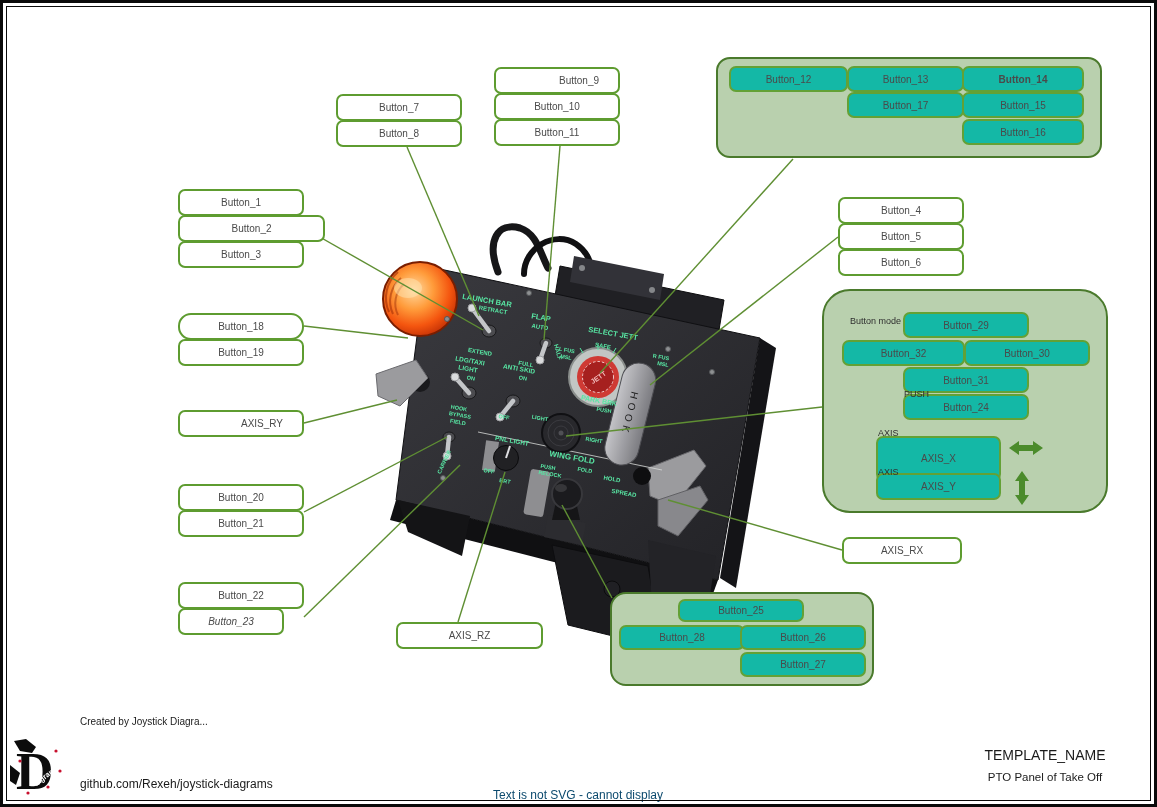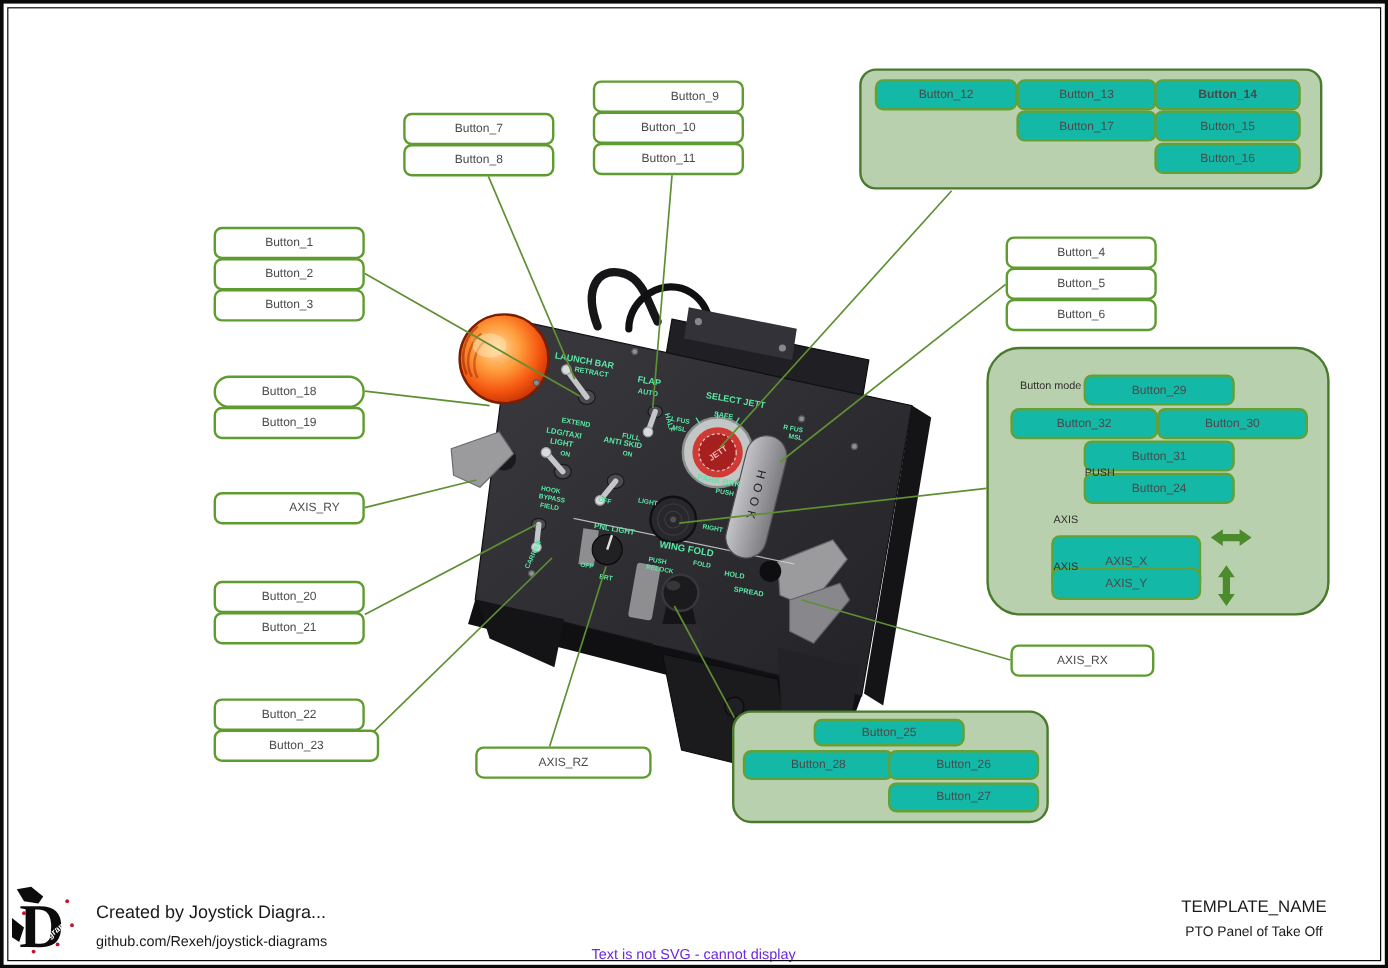--- a/index.html
+++ b/index.html
@@ -197,29 +197,29 @@
   <line class="wire" x1="304" y1="423" x2="397" y2="400"></line>
 </svg>
 
 <div class="layer">
 
   <div class="grp" style="left:716px;top:57px;width:386px;height:101px;border-radius:14px;"></div>
   <div class="grp" style="left:822px;top:289px;width:286px;height:224px;border-radius:28px;"></div>
   <div class="grp" style="left:610px;top:592px;width:264px;height:94px;border-radius:16px;"></div>
 
   <div class="bw" style="left:178px;top:189px;width:126px;">Button_1</div>
-  <div class="bw" style="left:178px;top:215px;width:126px;">Button_2</div>
+  <div class="bw" style="left:178px;top:215px;width:147px;">Button_2</div>
   <div class="bw" style="left:178px;top:241px;width:126px;">Button_3</div>
   <div class="bw" style="left:178px;top:313px;width:126px;border-radius:13px;">Button_18</div>
   <div class="bw" style="left:178px;top:339px;width:126px;">Button_19</div>
   <div class="bw" style="left:178px;top:410px;width:126px;padding-left:42px;">AXIS_RY</div>
   <div class="bw" style="left:178px;top:484px;width:126px;">Button_20</div>
   <div class="bw" style="left:178px;top:510px;width:126px;">Button_21</div>
   <div class="bw" style="left:178px;top:582px;width:126px;">Button_22</div>
-  <div class="bw" style="left:178px;top:608px;width:138px;">Button_23</div>
+  <div class="bw" style="left:178px;top:608px;width:106px;font-style:italic;">Button_23</div>
 
   <div class="bw" style="left:336px;top:94px;width:126px;">Button_7</div>
   <div class="bw" style="left:336px;top:120px;width:126px;">Button_8</div>
   <div class="bw" style="left:494px;top:67px;width:126px;padding-left:44px;">Button_9</div>
   <div class="bw" style="left:494px;top:93px;width:126px;">Button_10</div>
   <div class="bw" style="left:494px;top:119px;width:126px;">Button_11</div>
 
   <div class="bg" style="left:729px;top:66px;width:119px;">Button_12</div>
   <div class="bg" style="left:847px;top:66px;width:117px;">Button_13</div>
   <div class="bg" style="left:962px;top:66px;width:122px;font-weight:bold;">Button_14</div>
@@ -232,21 +232,21 @@
   <div class="bw" style="left:838px;top:249px;width:126px;">Button_6</div>
 
   <div class="tag" style="left:850px;top:316px;">Button mode</div>
   <div class="bg" style="left:903px;top:312px;width:126px;">Button_29</div>
   <div class="bg" style="left:842px;top:340px;width:123px;">Button_32</div>
   <div class="bg" style="left:964px;top:340px;width:126px;">Button_30</div>
   <div class="bg" style="left:903px;top:367px;width:126px;">Button_31</div>
   <div class="tag" style="left:904px;top:389px;">PUSH</div>
   <div class="bg" style="left:903px;top:394px;width:126px;">Button_24</div>
   <div class="tag" style="left:878px;top:428px;">AXIS</div>
-  <div class="bg" style="left:876px;top:446px;width:125px;height:45px;">AXIS_X</div>
+  <div class="bg" style="left:876px;top:436px;width:125px;height:45px;">AXIS_X</div>
   <svg class="arrow" style="left:1008px;top:438px;" width="36" height="20">
     <polygon points="1,10 11,3 11,7 25,7 25,3 35,10 25,17 25,13 11,13 11,17" fill="#4b8b2b"></polygon>
   </svg>
   <div class="tag" style="left:878px;top:467px;">AXIS</div>
   <div class="bg" style="left:876px;top:473px;width:125px;height:27px;">AXIS_Y</div>
   <svg class="arrow" style="left:1012px;top:470px;" width="20" height="36">
     <polygon points="10,1 3,11 7,11 7,25 3,25 10,35 17,25 13,25 13,11 17,11" fill="#4b8b2b"></polygon>
   </svg>
 
   <div class="bw" style="left:842px;top:537px;width:120px;">AXIS_RX</div>
@@ -262,21 +262,21 @@
     <path d="M8,4 L20,2 L30,10 L26,16 L14,14 Z" fill="#0c0c0c"></path>
     <text x="10" y="52" font-size="52" font-weight="bold" font-family="Liberation Serif,serif" fill="#0c0c0c">D</text>
     <circle cx="14" cy="24" r="1.6" fill="#c8102e"></circle>
       <circle cx="50" cy="14" r="1.6" fill="#c8102e"></circle>
     <circle cx="54" cy="34" r="1.6" fill="#c8102e"></circle>
       <circle cx="22" cy="56" r="1.6" fill="#c8102e"></circle>
     <circle cx="42" cy="50" r="1.6" fill="#c8102e"></circle>
     <path d="M4,28 L14,36 L10,48 L4,44 Z" fill="#0c0c0c"></path>
     <text x="28" y="46" font-size="7.5" font-weight="bold" fill="#ffffff" transform="rotate(-38,34,44)">iagrams</text>
   </svg>
-  <div class="ftext" style="left:80px;top:752px;font-size:15px;">Created by Joystick Diagra...</div>
+  <div class="ftext" style="left:80px;top:716px;font-size:10px;">Created by Joystick Diagra...</div>
   <div class="ftext" style="left:80px;top:777px;font-size:12px;">github.com/Rexeh/joystick-diagrams</div>
   <div class="ftext" style="left:955px;top:747px;width:180px;text-align:center;font-size:14px;">TEMPLATE_NAME</div>
   <div class="ftext" style="left:955px;top:771px;width:180px;text-align:center;font-size:11.5px;">PTO Panel of Take Off</div>
-  <div class="ftext" style="left:428px;top:788px;width:300px;text-align:center;font-size:12px;color:#6d28d9;">Text is not SVG - cannot display</div>
+  <div class="ftext" style="left:428px;top:788px;width:300px;text-align:center;font-size:12px;color:#0c4a6e;">Text is not SVG - cannot display</div>
 </div>
 
 <div class="frame-inner"></div>
 <div class="frame-outer"></div>
 
 </body></html>

